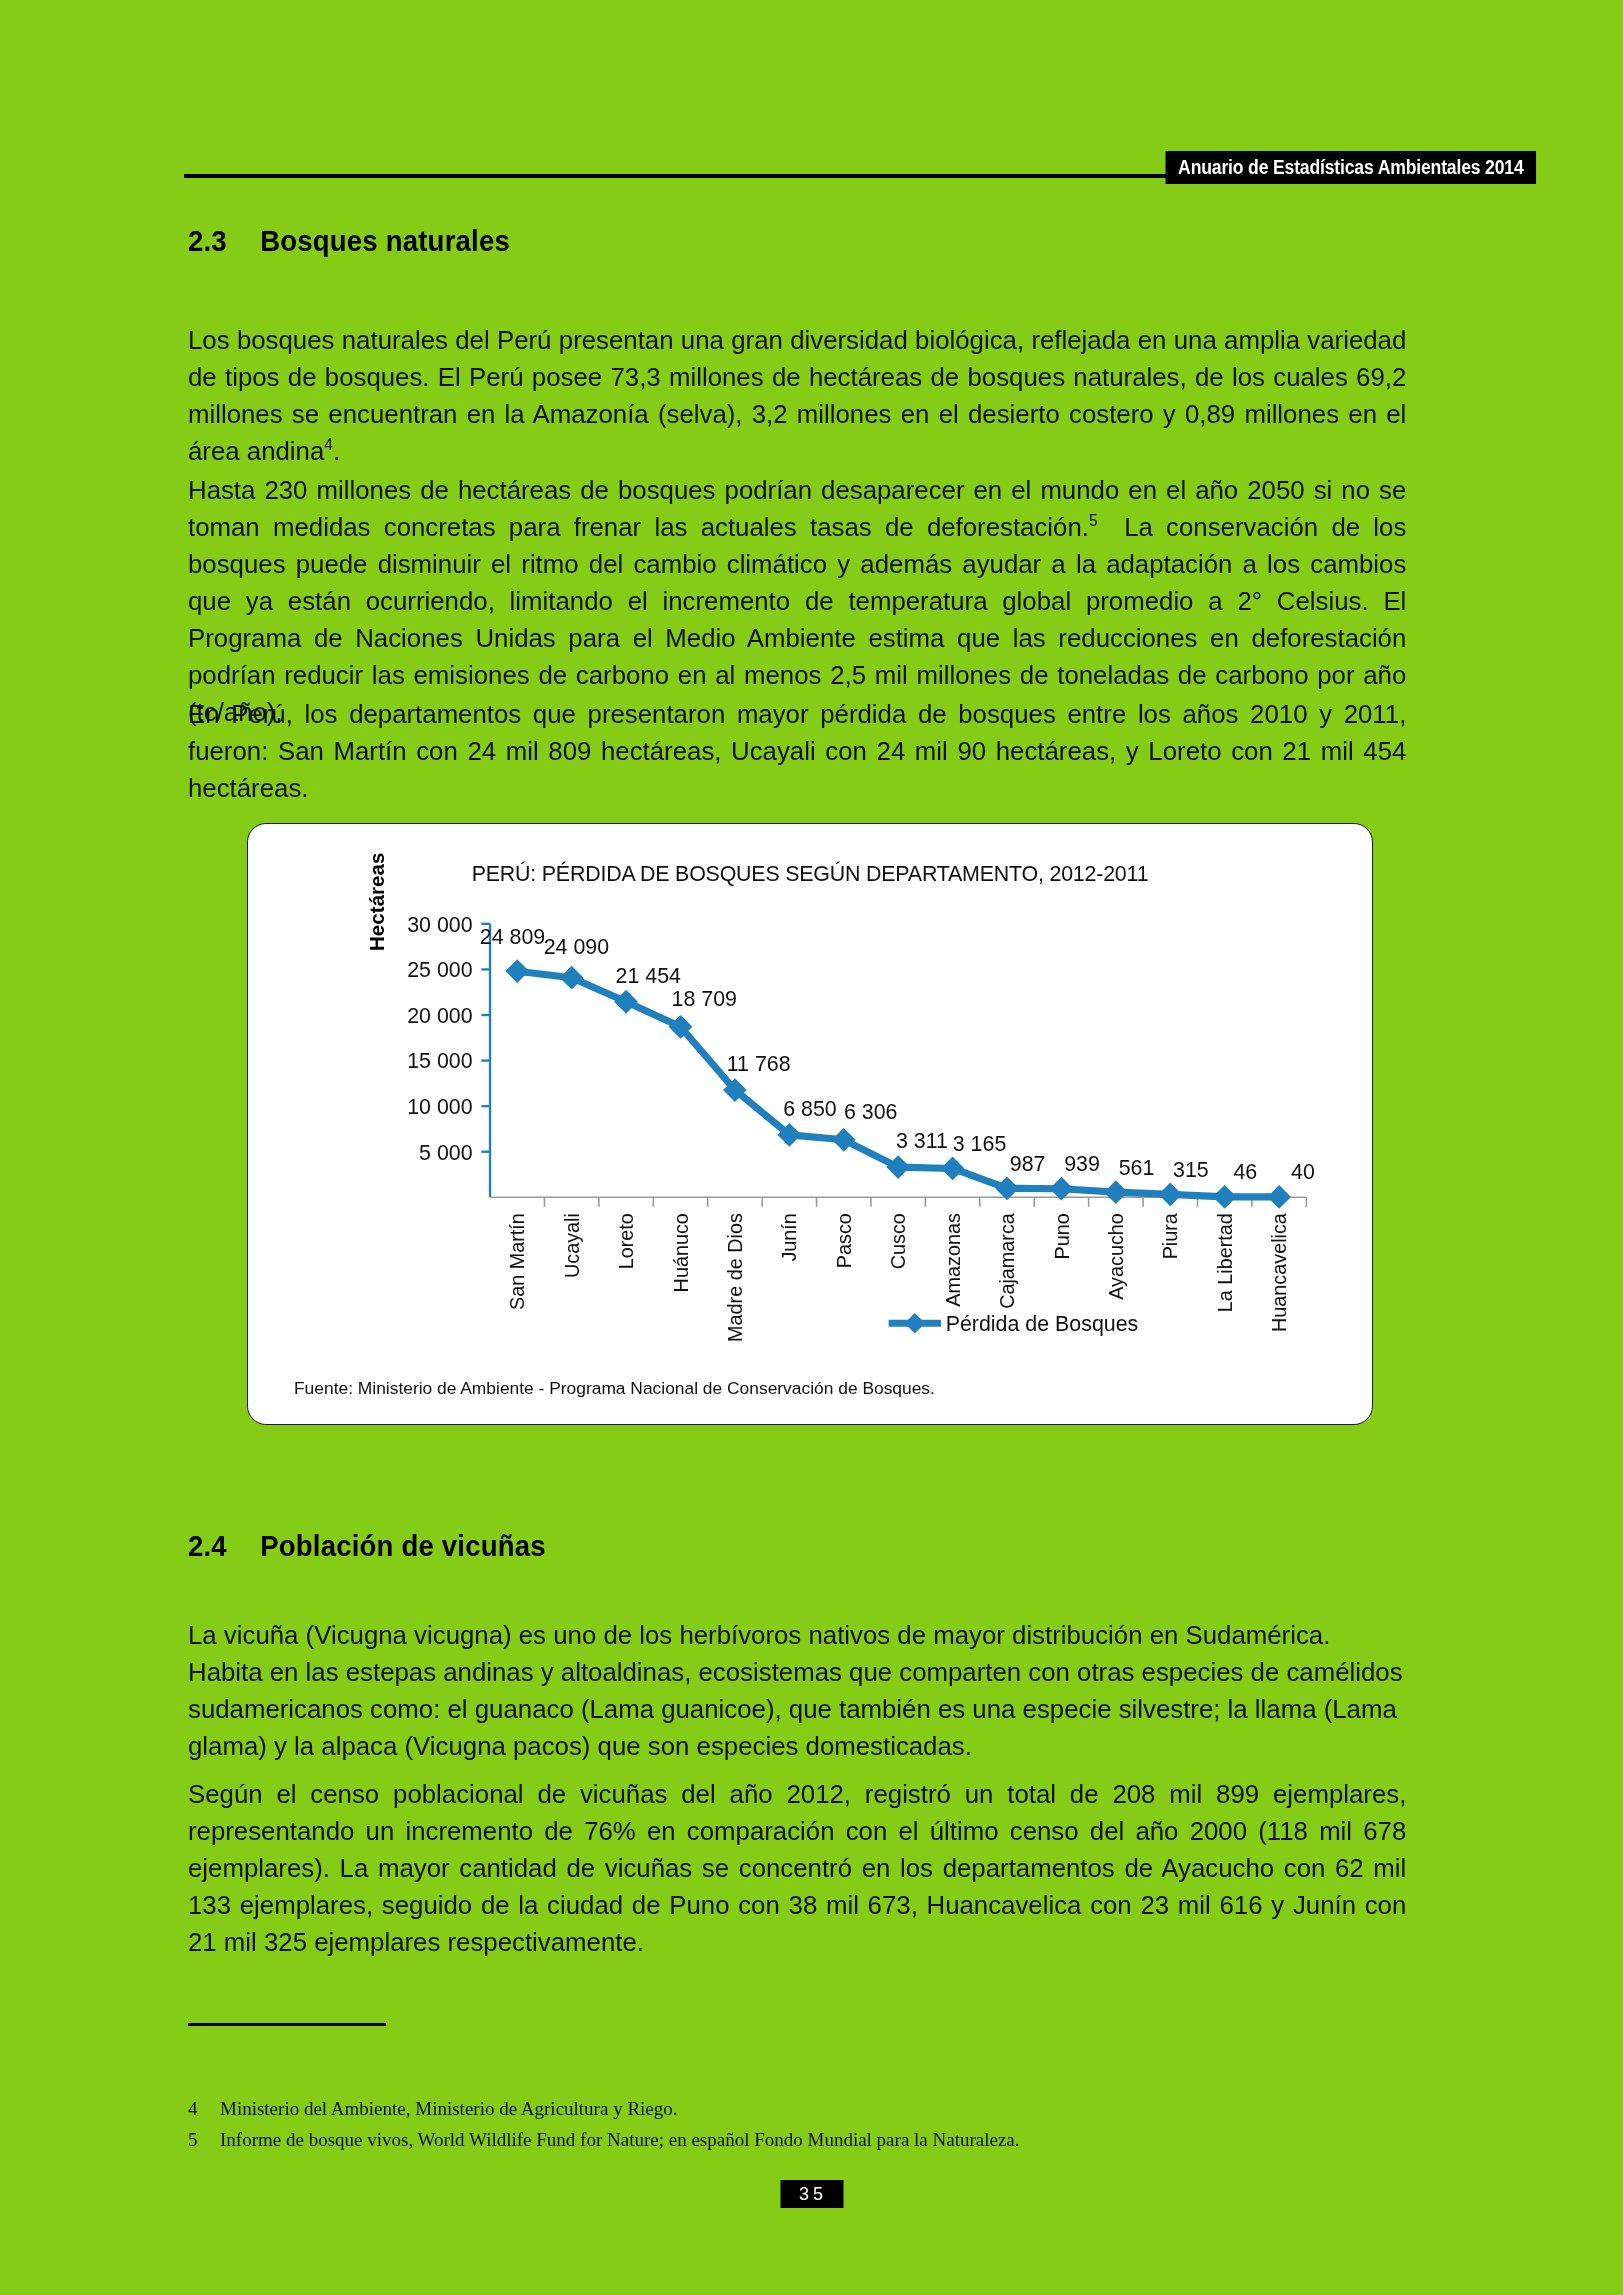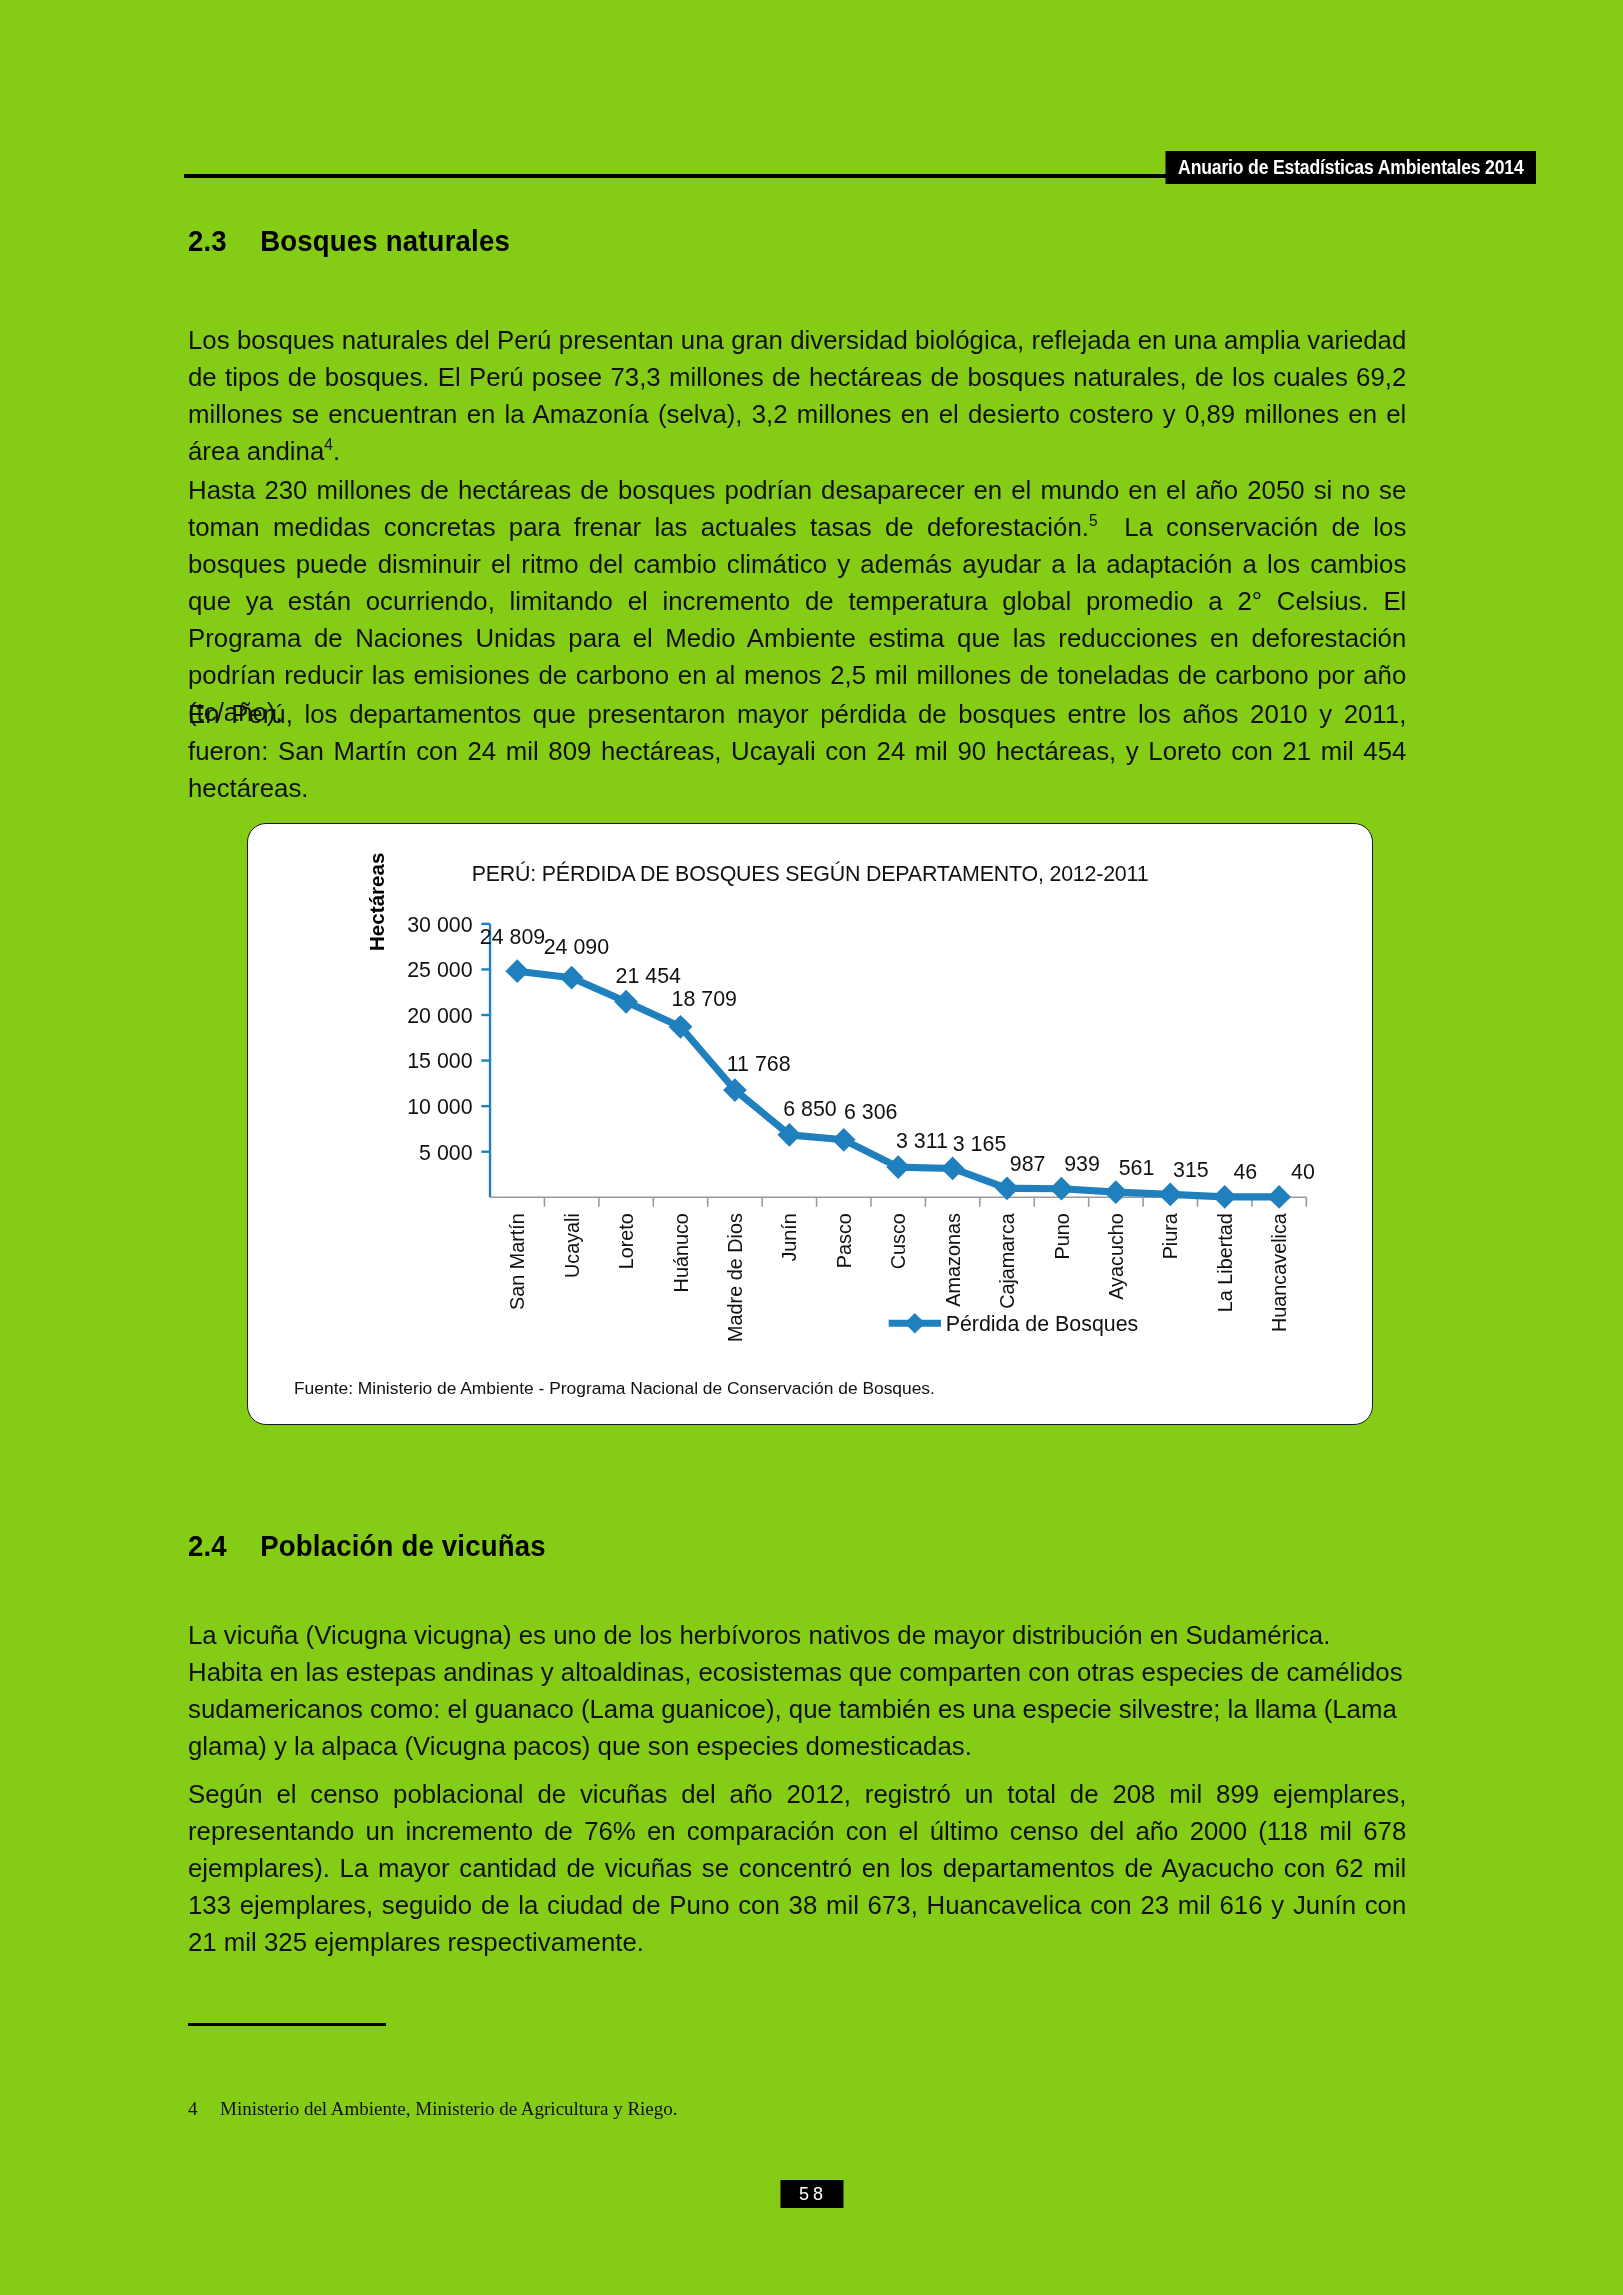--- a/index.html
+++ b/index.html
@@ -289,17 +289,20 @@
     <span class="num">2.4</span><span>Población de vicuñas</span>
   </div>
 
   <div class="para nojust" style="top:1617px;">La vicuña (Vicugna vicugna) es uno de los herbívoros nativos de mayor distribución en Sudamérica. Habita en las estepas andinas y altoaldinas, ecosistemas que comparten con otras especies de camélidos sudamericanos como: el guanaco (Lama guanicoe), que también es una especie silvestre; la llama (Lama glama) y la alpaca (Vicugna pacos) que son especies domesticadas.</div>
   <div class="para" style="top:1776px;">Según el censo poblacional de vicuñas del año 2012, registró un total de 208 mil 899 ejemplares, representando un incremento de 76% en comparación con el último censo del año 2000 (118 mil 678 ejemplares). La mayor cantidad de vicuñas se concentró en los departamentos de Ayacucho con 62 mil 133 ejemplares, seguido de la ciudad de Puno con 38 mil 673, Huancavelica con 23 mil 616 y Junín con 21 mil 325 ejemplares respectivamente.</div>
 
   <div class="footnote-rule"></div>
   <div class="footnote" style="top:2055px;">
     <span class="fn-num">4</span><span>Ministerio del Ambiente, Ministerio de Agricultura y Riego.</span>
   </div>
-
-  <div class="page-number">58</div>
+  <div class="footnote" style="top:2086px;">
+    <span class="fn-num">5</span><span>Informe de bosque vivos, World Wildlife Fund for Nature; en español Fondo Mundial para la Naturaleza.</span>
+  </div>
+
+  <div class="page-number">35</div>
 
 </div>
 
 
 </body></html>

